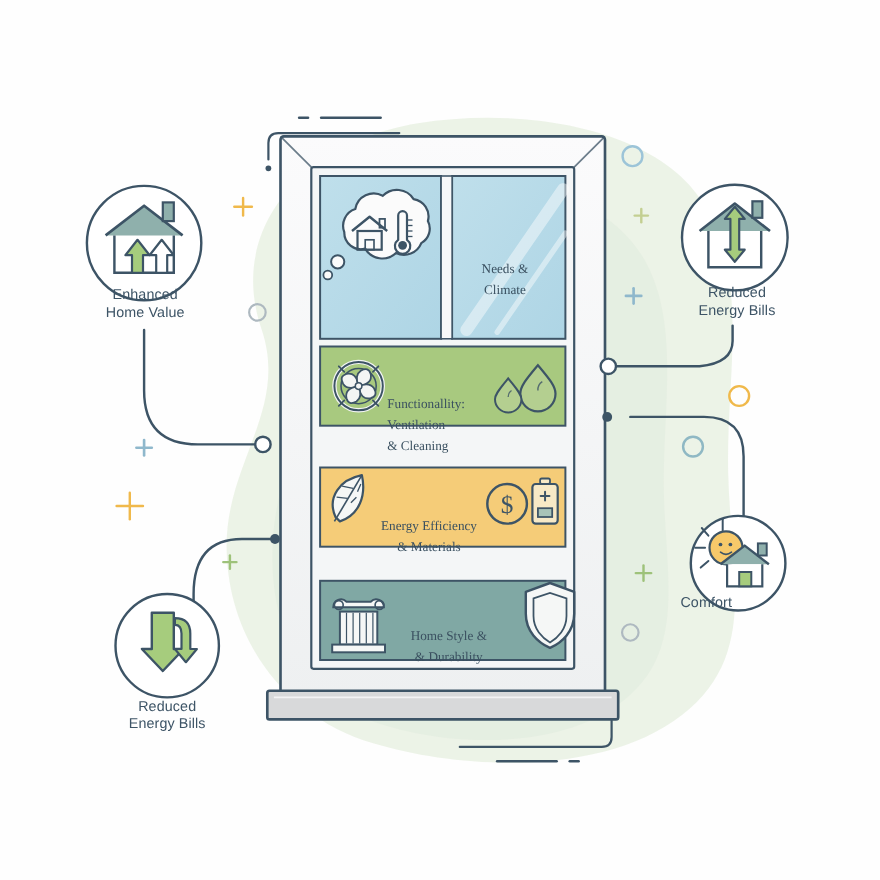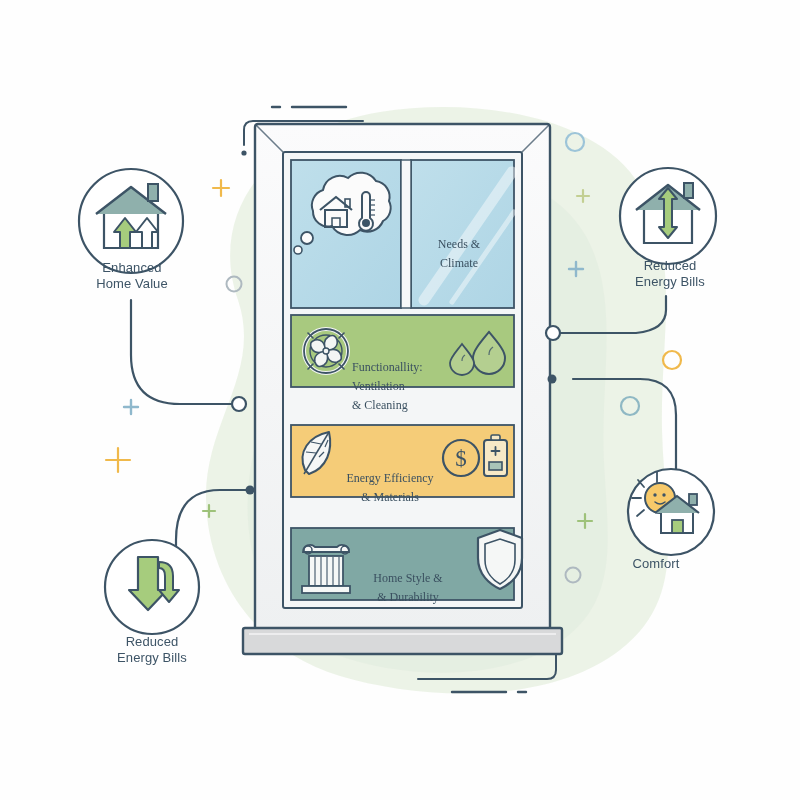--- a/index.html
+++ b/index.html
@@ -37,21 +37,21 @@
     color: #3a5060;
     font-family: Liberation Serif, serif;
     white-space: pre-line;
     line-height: 19px;
     font-size: 12px;
     text-align: center;
     margin-top: 28px;
   }
   .lbl-enhanced { left: 72px; top: 260px; width: 120px; }
   .lbl-reduced-tr { left: 610px; top: 258px; width: 120px; }
-  .lbl-comfort { left: 596px; top: 540px; width: 120px; margin-top: 16px; }
+  .lbl-comfort { left: 582px; top: 540px; width: 120px; }
   .lbl-reduced-bl { left: 92px; top: 634px; width: 120px; }
   .pl-needs { left: 400px; top: 207px; width: 118px; }
   .pl-func { left: 352px; top: 330px; width: 104px; text-align: left; }
   .pl-energy { left: 330px; top: 441px; width: 120px; text-align: center; }
   .pl-style { left: 358px; top: 541px; width: 100px; text-align: center; }
 </style>
 </head>
 <body>
 
 <div id="stage">

